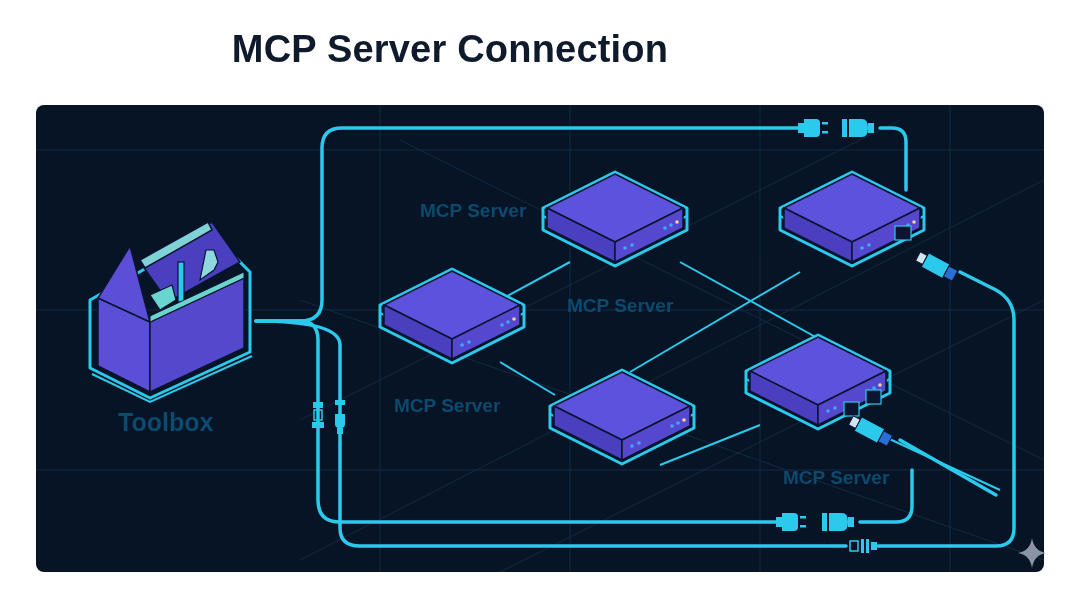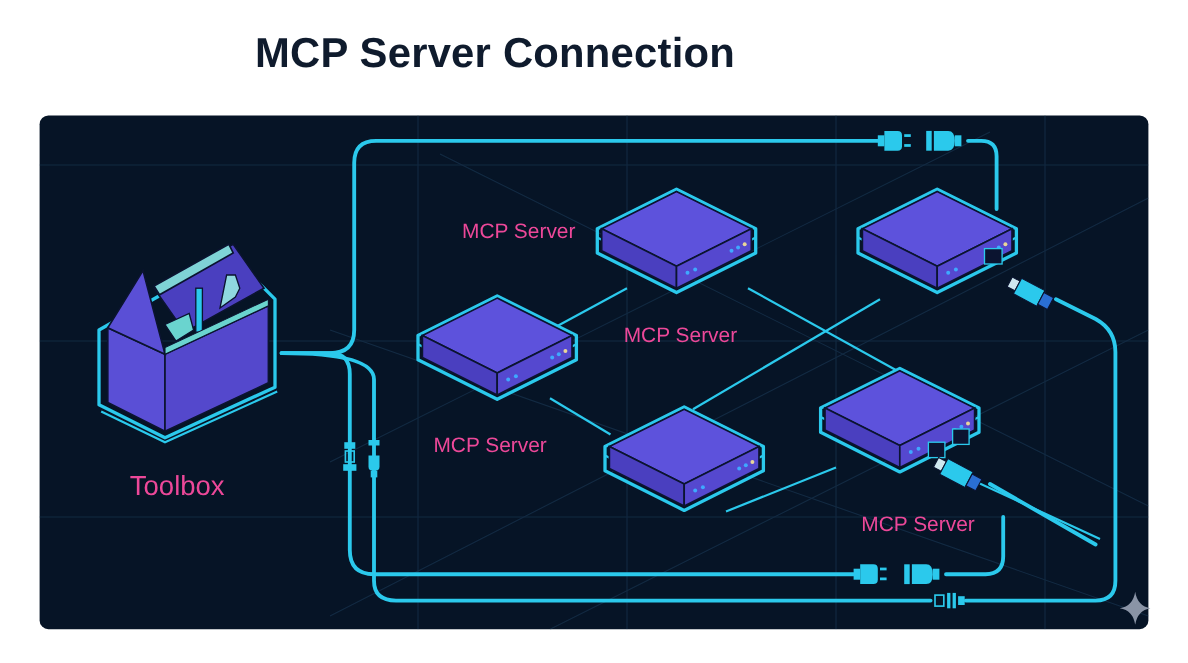--- a/index.html
+++ b/index.html
@@ -1,20 +1,20 @@
 <!DOCTYPE html>
 <html><head>
 <meta charset="utf-8">
 <style>
   html, body { margin: 0; padding: 0; background: #ffffff; }
   body { width: 1080px; height: 603px; position: relative; overflow: hidden; font-family: "Liberation Sans", sans-serif; }
   .title { position: absolute; left: 0; width: 900px; top: 28px; text-align: center; font-size: 38px; font-weight: 700; color: #0f1b2d; letter-spacing: 0.2px; }
   .panel { position: absolute; left: 36px; top: 105px; width: 1008px; height: 467px; background: #061426; border-radius: 8px; overflow: hidden; }
   svg.scene { position: absolute; left: 0; top: 0; }
-  .lbl { position: absolute; color: #ec4899; font-weight: 400; font-size: 19px; white-space: nowrap; }
+  .lbl { position: absolute; color: #0c4a6e; font-weight: 700; font-size: 19px; white-space: nowrap; }
   .lbl.big { font-size: 25px; }
   .sparkle { position: absolute; left: 1018px; top: 538px; }
 </style>
 </head>
 <body>
 
 <div class="title">MCP Server Connection</div>
 
 <div class="panel"></div>
 
@@ -144,21 +144,21 @@
       <rect x="866" y="390" width="15" height="14" fill="#0b1430" stroke="#2bc9ec" stroke-width="1.2"></rect>
       <g transform="translate(858,424) rotate(28)">
         <rect x="-8" y="-5" width="8" height="10" fill="#cfe8ef" stroke="#0b1430"></rect>
         <rect x="0" y="-8" width="26" height="16" fill="#2bc9ec" stroke="#0b1430"></rect>
         <rect x="26" y="-6" width="10" height="12" fill="#2a6fd4" stroke="#0b1430"></rect>
       </g>
     </g>
   </g>
 </svg>
 
-<div class="lbl big" style="left:118px; top:428px;">Toolbox</div>
+<div class="lbl big" style="left:118px; top:408px;">Toolbox</div>
 <div class="lbl" style="left:420px; top:200px;">MCP Server</div>
 <div class="lbl" style="left:567px; top:295px;">MCP Server</div>
 <div class="lbl" style="left:394px; top:395px;">MCP Server</div>
 <div class="lbl" style="left:783px; top:467px;">MCP Server</div>
 
 <svg class="sparkle" width="28" height="30" viewBox="0 0 28 30">
   <path d="M14,0 Q16,13 28,15 Q16,17 14,30 Q12,17 0,15 Q12,13 14,0 Z" fill="#8a94a6"></path>
 </svg>
 
 </body></html>

